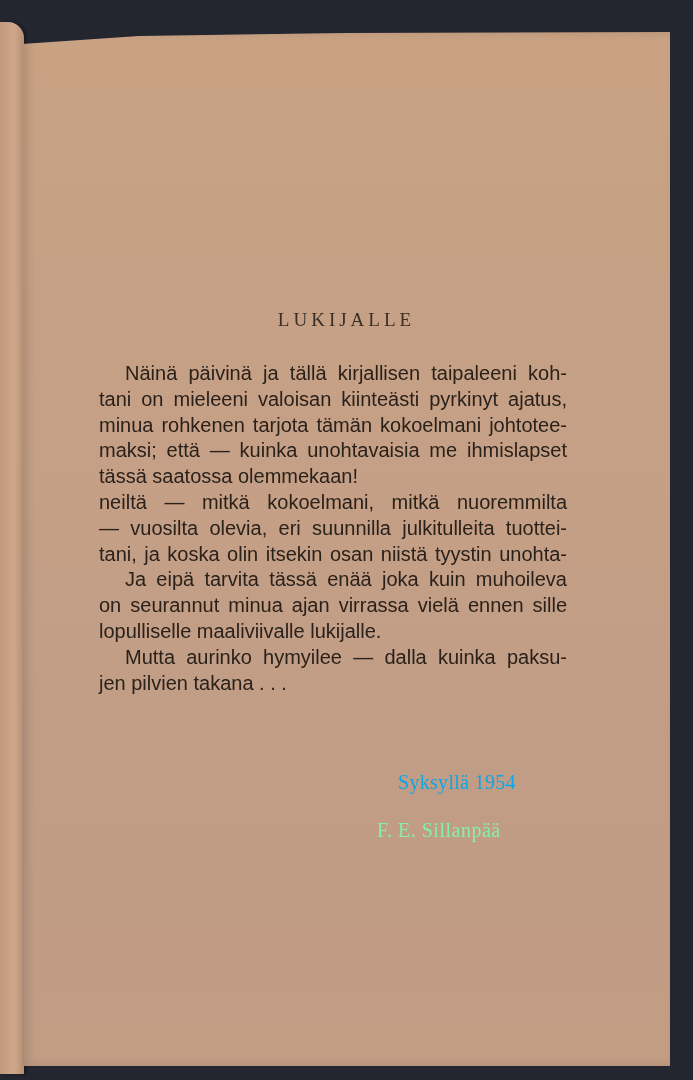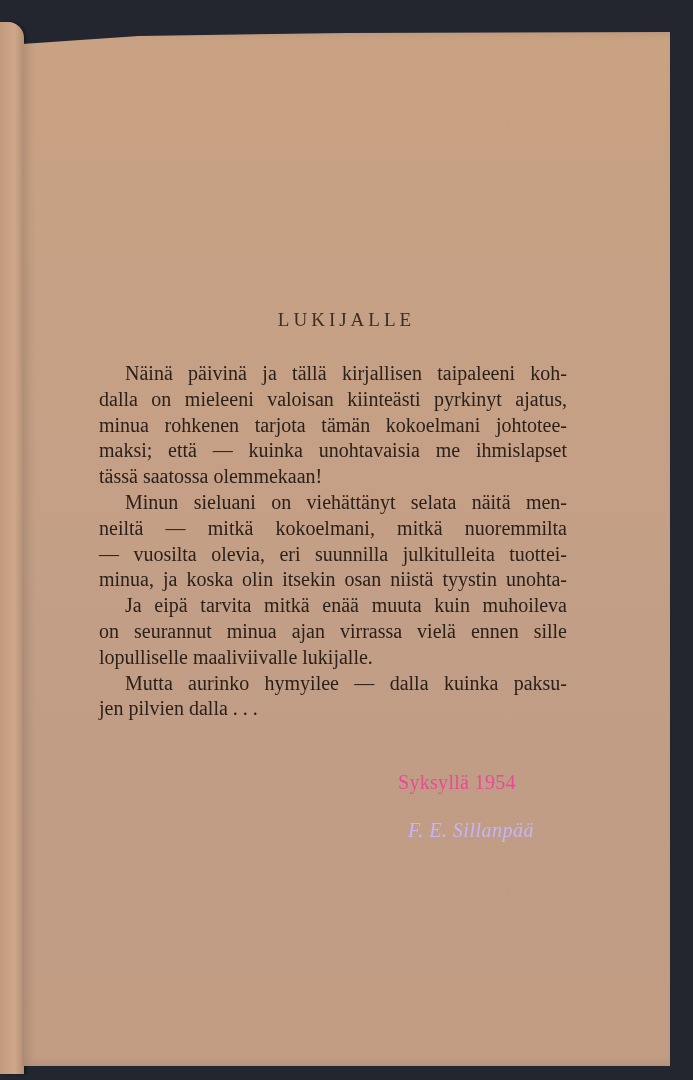--- a/index.html
+++ b/index.html
@@ -52,21 +52,21 @@
     font-family: "Liberation Serif", "DejaVu Serif", serif;
     font-size: 19px;
     letter-spacing: 4px;
     color: #3a2f27;
   }
   .body-text {
     position: absolute;
     left: 99px;
     top: 361px;
     width: 468px;
-    font-family: Liberation Serif, serif;
+    font-family: Liberation Sans, sans-serif;
     font-size: 20px;
     line-height: 25.8px;
     color: #2a211b;
     text-align: justify;
   }
   .para {
     margin: 0;
     text-indent: 26px;
   }
   .line {
@@ -77,63 +77,61 @@
   }
   .line.last {
     text-align-last: left;
   }
   .date {
     position: absolute;
     left: 398px;
     top: 771px;
     font-family: "Liberation Serif", "DejaVu Serif", serif;
     font-size: 20px;
-    color: #ec4899;
+    color: #0ea5e9;
     letter-spacing: 0.3px;
   }
   .signature {
     position: absolute;
-    left: 408px;
+    left: 377px;
     top: 819px;
     font-family: "Liberation Serif", "DejaVu Serif", serif;
-    font-style: italic;
     font-size: 20px;
-    color: #c4b5fd;
+    color: #86efac;
     letter-spacing: 0.5px;
   }
 </style>
 </head>
 <body>
 
 <div class="left-page-edge"></div>
 <div class="page"></div>
 
 <div class="page-content">
   <div class="title">LUKIJALLE</div>
 
   <div class="body-text">
     <p class="para">
       <span class="line">Näinä päivinä ja tällä kirjallisen taipaleeni koh-</span>
-      <span class="line" style="text-indent:0">dalla on mieleeni valoisan kiinteästi pyrkinyt ajatus,</span>
+      <span class="line" style="text-indent:0">tani on mieleeni valoisan kiinteästi pyrkinyt ajatus,</span>
       <span class="line" style="text-indent:0">minua rohkenen tarjota tämän kokoelmani johtotee-</span>
       <span class="line" style="text-indent:0">maksi; että — kuinka unohtavaisia me ihmislapset</span>
       <span class="line last" style="text-indent:0">tässä saatossa olemmekaan!</span>
     </p>
     <p class="para">
-      <span class="line">Minun sieluani on viehättänyt selata näitä men-</span>
       <span class="line" style="text-indent:0">neiltä — mitkä kokoelmani, mitkä nuoremmilta</span>
       <span class="line" style="text-indent:0">— vuosilta olevia, eri suunnilla julkitulleita tuottei-</span>
-      <span class="line" style="text-indent:0">minua, ja koska olin itsekin osan niistä tyystin unohta-</span>
+      <span class="line" style="text-indent:0">tani, ja koska olin itsekin osan niistä tyystin unohta-</span>
     </p>
     <p class="para">
-      <span class="line">Ja eipä tarvita mitkä enää muuta kuin muhoileva</span>
+      <span class="line">Ja eipä tarvita tässä enää joka kuin muhoileva</span>
       <span class="line" style="text-indent:0">on seurannut minua ajan virrassa vielä ennen sille</span>
       <span class="line last" style="text-indent:0">lopulliselle maaliviivalle lukijalle.</span>
     </p>
     <p class="para">
       <span class="line">Mutta aurinko hymyilee — dalla kuinka paksu-</span>
-      <span class="line last" style="text-indent:0">jen pilvien dalla . . .</span>
+      <span class="line last" style="text-indent:0">jen pilvien takana . . .</span>
     </p>
   </div>
 
   <div class="date">Syksyllä 1954</div>
   <div class="signature">F. E. Sillanpää</div>
 </div>
 
 </body></html>

